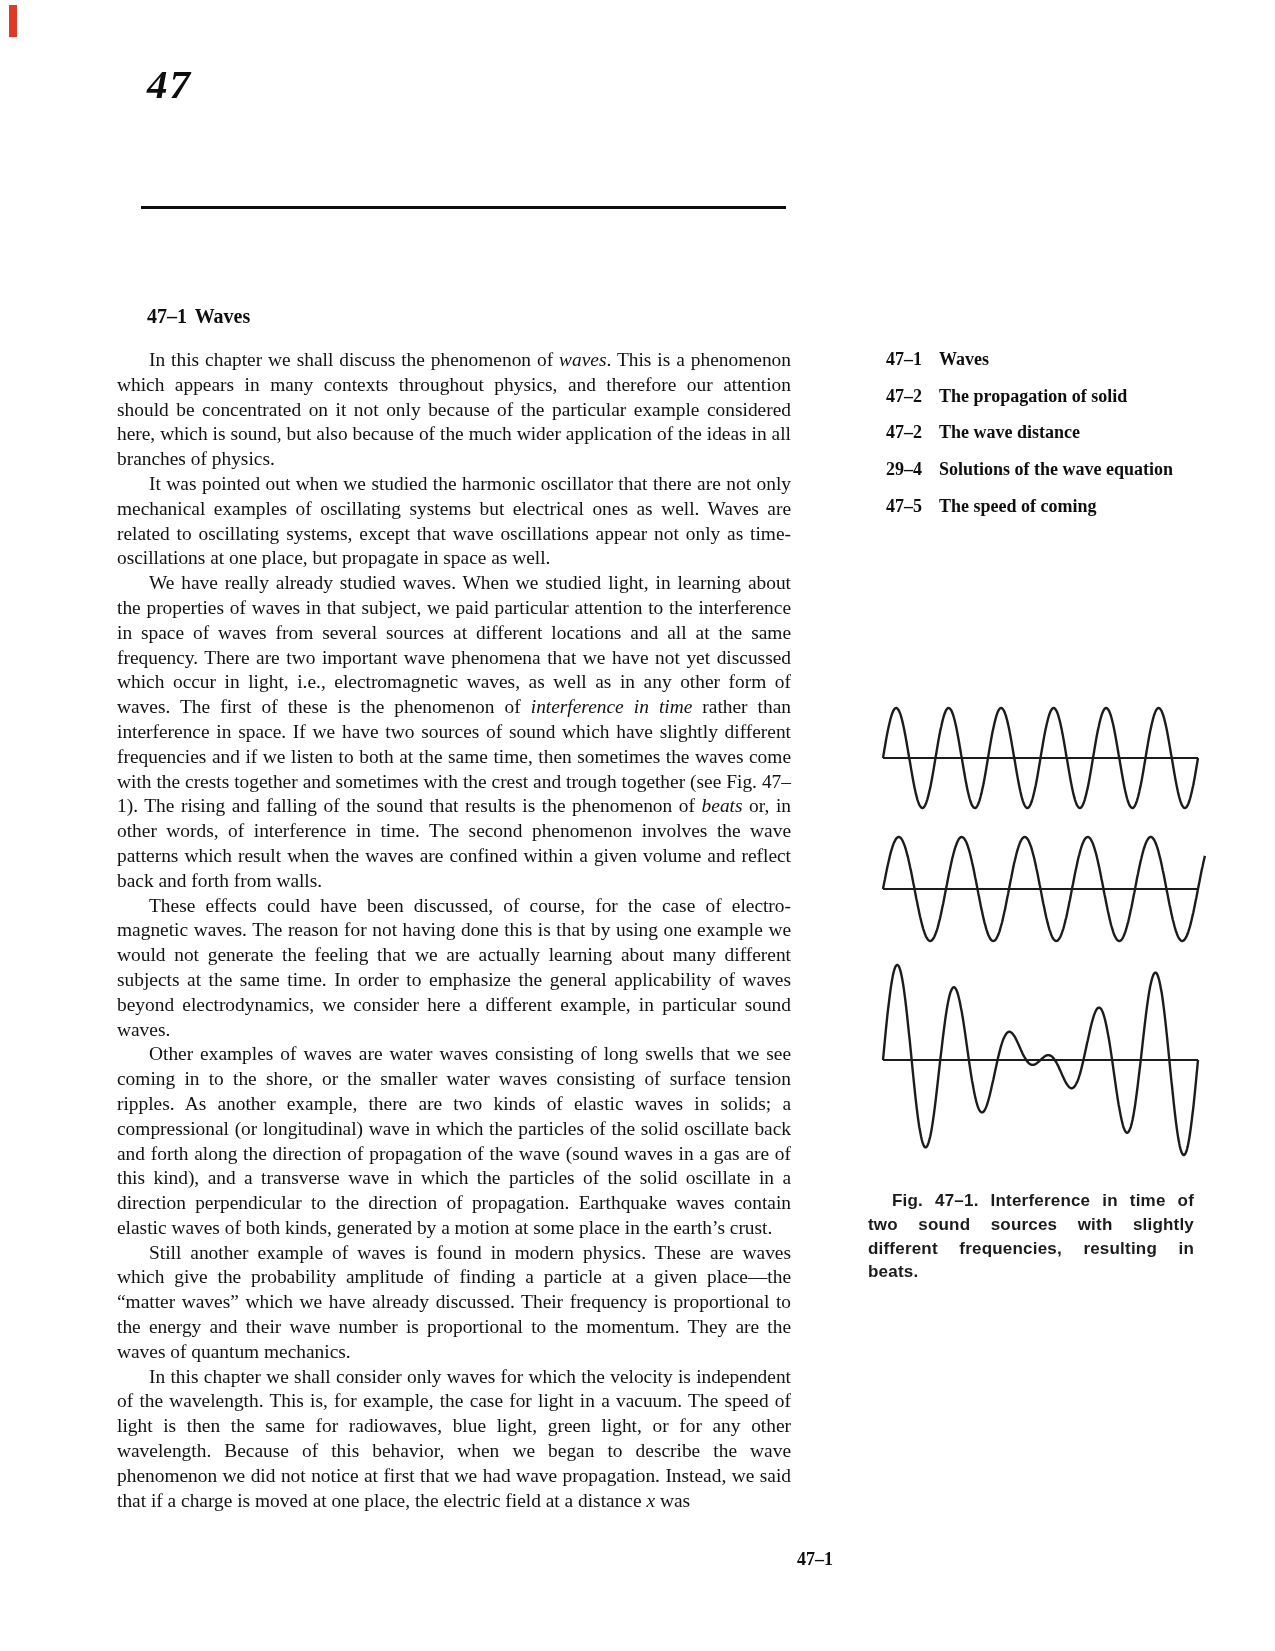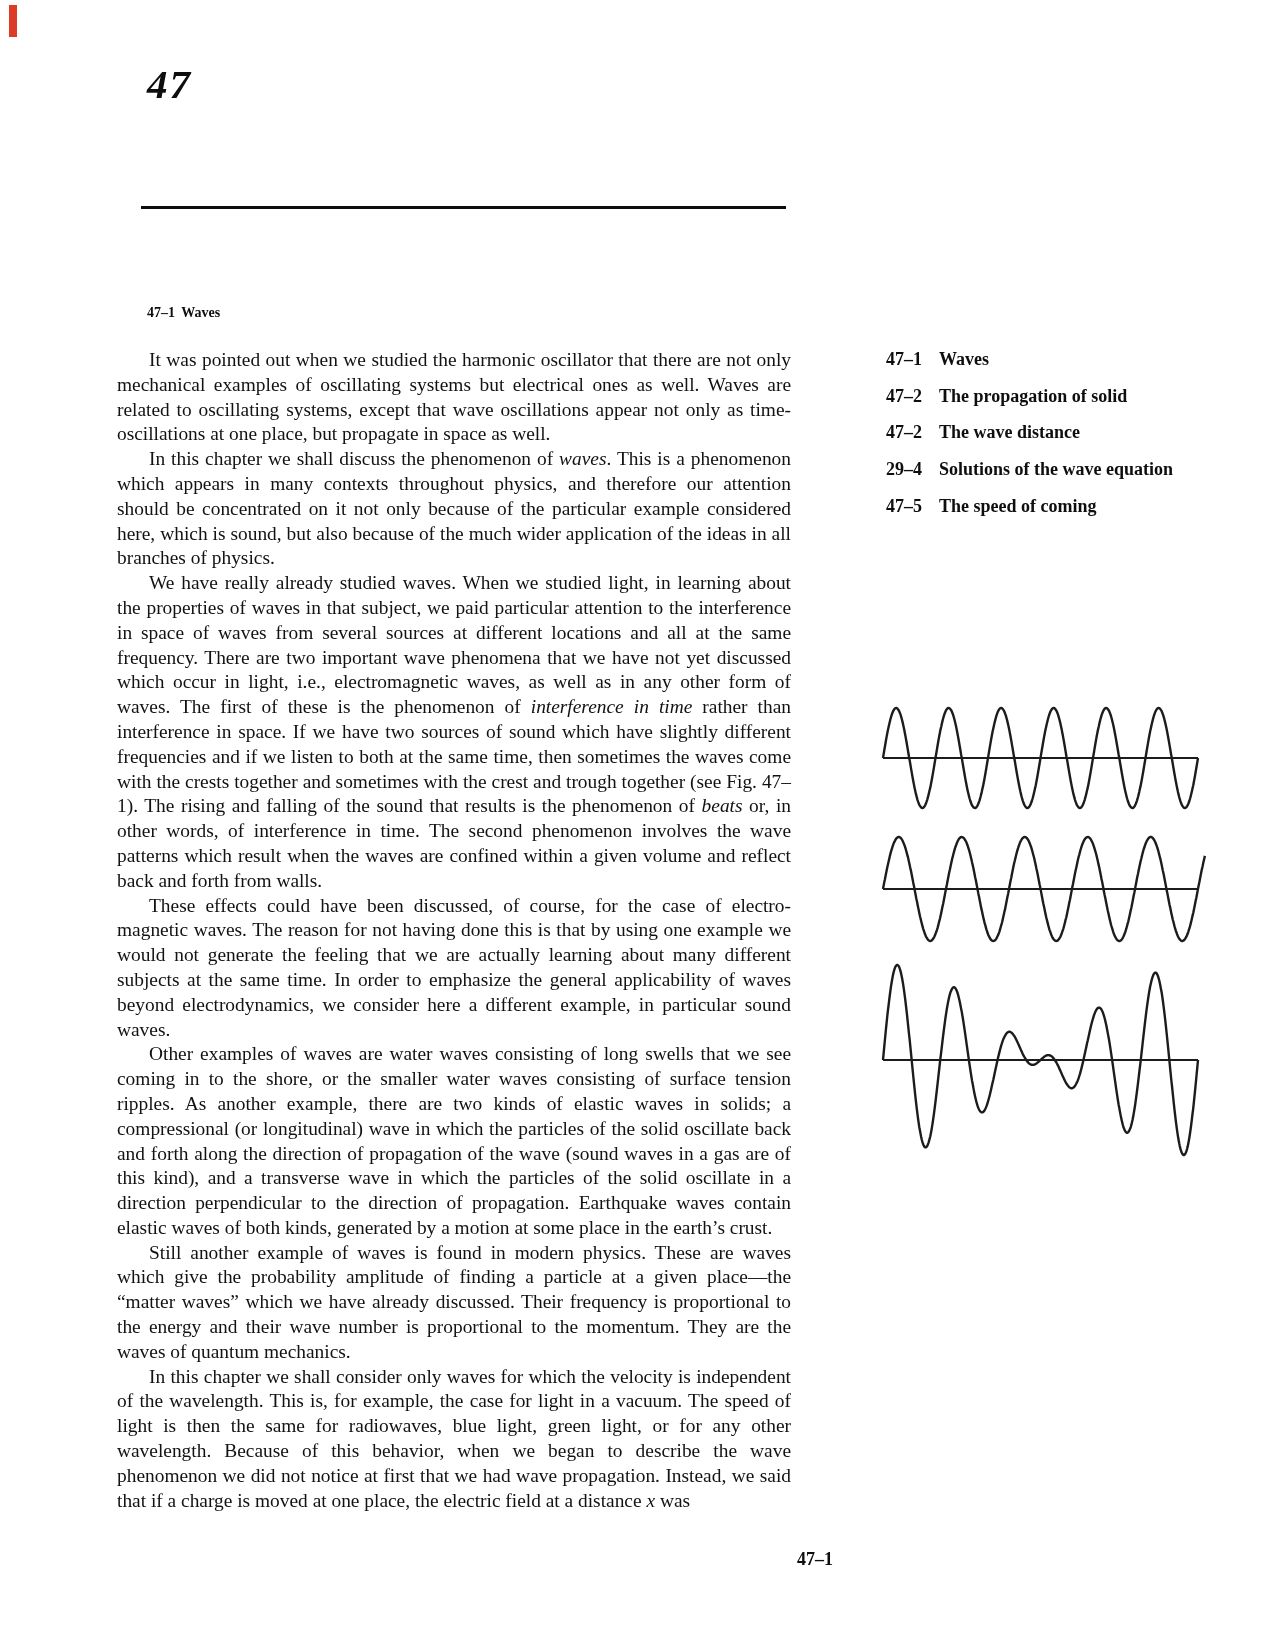--- a/index.html
+++ b/index.html
@@ -13,21 +13,21 @@
   .chapter-num{
     position:absolute;left:147px;top:60px;font-size:41px;font-weight:bold;font-style:italic;
     letter-spacing:2px;color:#0e0e0e;
   }
   .chapter-title{
     position:absolute;left:147px;top:150px;font-size:31px;font-weight:bold;font-style:italic;
     letter-spacing:1px;word-spacing:7px;white-space:pre;color:#0e0e0e;
   }
   .title-rule{position:absolute;left:141px;top:206px;width:645px;height:3px;background:#0d0d0d;}
   .section-heading{
-    position:absolute;left:147px;top:305px;font-size:14px;font-weight:bold;color:#0e0e0e;
+    position:absolute;left:147px;top:305px;font-size:20px;font-weight:bold;color:#0e0e0e;
     word-spacing:3px;
   }
   .body-text{
     position:absolute;left:117px;top:348px;width:674px;
     font-size:19.4px;line-height:24.8px;text-align:justify;color:#121212;
     hyphens:auto;-webkit-hyphens:auto;
   }
   .body-text p{margin:0;text-indent:32px;}
   .toc{position:absolute;left:886px;top:347px;width:330px;}
   .toc-row{display:flex;font-weight:bold;font-size:18px;line-height:24.2px;margin-bottom:12.5px;color:#0e0e0e;}
@@ -49,22 +49,22 @@
   <div class="red-mark"></div>
 
   <div class="chapter-num">47</div>
 
 
   <div class="title-rule"></div>
 
   <div class="section-heading">47–1 Waves</div>
 
   <div class="body-text" id="body-text">
+      <p><span>In this chapter we shall discuss the phenomenon of </span><i>waves</i><span>. This is a phenom­enon which appears in many contexts throughout physics, and therefore our attention should be concentrated on it not only because of the particular example considered here, which is sound, but also because of the much wider application of the ideas in all branches of physics.</span></p>
       <p><span>It was pointed out when we studied the harmonic oscillator that there are not only mechanical examples of oscillating systems but electrical ones as well. Waves are related to oscillating systems, except that wave oscillations appear not only as time-oscillations at one place, but propagate in space as well.</span></p>
-      <p><span>In this chapter we shall discuss the phenomenon of </span><i>waves</i><span>. This is a phenom­enon which appears in many contexts throughout physics, and therefore our attention should be concentrated on it not only because of the particular example considered here, which is sound, but also because of the much wider application of the ideas in all branches of physics.</span></p>
       <p><span>We have really already studied waves. When we studied light, in learning about the properties of waves in that subject, we paid particular attention to the interfer­ence in space of waves from several sources at different locations and all at the same frequency. There are two important wave phenomena that we have not yet discussed which occur in light, i.e., electromagnetic waves, as well as in any other form of waves. The first of these is the phenomenon of </span><i>interference in time</i><span> rather than interference in space. If we have two sources of sound which have slightly different frequencies and if we listen to both at the same time, then sometimes the waves come with the crests together and sometimes with the crest and trough to­gether (see Fig. 47–1). The rising and falling of the sound that results is the phenom­enon of </span><i>beats</i><span> or, in other words, of interference in time. The second phenomenon involves the wave patterns which result when the waves are confined within a given volume and reflect back and forth from walls.</span></p>
       <p><span>These effects could have been discussed, of course, for the case of electro­magnetic waves. The reason for not having done this is that by using one example we would not generate the feeling that we are actually learning about many differ­ent subjects at the same time. In order to emphasize the general applicability of waves beyond electrodynamics, we consider here a different example, in particular sound waves.</span></p>
       <p><span>Other examples of waves are water waves consisting of long swells that we see coming in to the shore, or the smaller water waves consisting of surface tension ripples. As another example, there are two kinds of elastic waves in solids; a compressional (or longitudinal) wave in which the particles of the solid oscillate back and forth along the direction of propagation of the wave (sound waves in a gas are of this kind), and a transverse wave in which the particles of the solid os­cillate in a direction perpendicular to the direction of propagation. Earthquake waves contain elastic waves of both kinds, generated by a motion at some place in the earth’s crust.</span></p>
       <p><span>Still another example of waves is found in modern physics. These are waves which give the probability amplitude of finding a particle at a given place—the “matter waves” which we have already discussed. Their frequency is proportional to the energy and their wave number is proportional to the momentum. They are the waves of quantum mechanics.</span></p>
       <p><span>In this chapter we shall consider only waves for which the velocity is independ­ent of the wavelength. This is, for example, the case for light in a vacuum. The speed of light is then the same for radiowaves, blue light, green light, or for any other wavelength. Because of this behavior, when we began to describe the wave phenomenon we did not notice at first that we had wave propagation. Instead, we said that if a charge is moved at one place, the electric field at a distance </span><i>x</i><span> was</span></p>
     </div>
 
   <div class="toc">
     <div class="toc-row">
       <span class="toc-num">47–1</span>
@@ -90,16 +90,17 @@
 
   <svg id="fig" class="figure-svg" width="380" height="540" viewBox="0 0 380 540">
       <line x1="23" x2="338" y1="118" y2="118" stroke="#1c1c1c" stroke-width="2.2"></line>
       <path d="M23.0 118.0L23.6 114.4L24.2 110.8L24.8 107.2L25.4 103.7L26.0 100.3L26.6 96.9L27.2 93.7L27.8 90.6L28.5 87.6L29.1 84.8L29.7 82.2L30.3 79.8L30.9 77.5L31.5 75.5L32.1 73.7L32.7 72.2L33.3 70.8L33.9 69.8L34.5 68.9L35.1 68.4L35.7 68.1L36.3 68.0L36.9 68.2L37.5 68.7L38.1 69.5L38.8 70.4L39.4 71.7L40.0 73.2L40.6 74.9L41.2 76.9L41.8 79.0L42.4 81.4L43.0 83.9L43.6 86.7L44.2 89.6L44.8 92.7L45.4 95.8L46.0 99.1L46.6 102.5L47.2 106.0L47.8 109.6L48.4 113.2L49.0 116.8L49.7 120.4L50.3 124.0L50.9 127.6L51.5 131.1L52.1 134.6L52.7 138.0L53.3 141.2L53.9 144.4L54.5 147.4L55.1 150.2L55.7 152.9L56.3 155.4L56.9 157.7L57.5 159.8L58.1 161.7L58.7 163.3L59.3 164.8L60.0 165.9L60.6 166.8L61.2 167.5L61.8 167.9L62.4 168.0L63.0 167.9L63.6 167.5L64.2 166.8L64.8 165.9L65.4 164.8L66.0 163.3L66.6 161.7L67.2 159.8L67.8 157.7L68.4 155.4L69.0 152.9L69.6 150.2L70.3 147.4L70.9 144.4L71.5 141.2L72.1 138.0L72.7 134.6L73.3 131.1L73.9 127.6L74.5 124.0L75.1 120.4L75.7 116.8L76.3 113.2L76.9 109.6L77.5 106.0L78.1 102.5L78.7 99.1L79.3 95.8L79.9 92.7L80.5 89.6L81.2 86.7L81.8 83.9L82.4 81.4L83.0 79.0L83.6 76.9L84.2 74.9L84.8 73.2L85.4 71.7L86.0 70.4L86.6 69.5L87.2 68.7L87.8 68.2L88.4 68.0L89.0 68.1L89.6 68.4L90.2 68.9L90.8 69.8L91.5 70.8L92.1 72.2L92.7 73.7L93.3 75.5L93.9 77.5L94.5 79.8L95.1 82.2L95.7 84.8L96.3 87.6L96.9 90.6L97.5 93.7L98.1 96.9L98.7 100.3L99.3 103.7L99.9 107.2L100.5 110.8L101.1 114.4L101.8 118.0L102.4 121.6L103.0 125.2L103.6 128.8L104.2 132.3L104.8 135.7L105.4 139.1L106.0 142.3L106.6 145.4L107.2 148.4L107.8 151.2L108.4 153.8L109.0 156.2L109.6 158.5L110.2 160.5L110.8 162.3L111.4 163.8L112.0 165.2L112.7 166.2L113.3 167.1L113.9 167.6L114.5 167.9L115.1 168.0L115.7 167.8L116.3 167.3L116.9 166.5L117.5 165.6L118.1 164.3L118.7 162.8L119.3 161.1L119.9 159.1L120.5 157.0L121.1 154.6L121.7 152.1L122.3 149.3L123.0 146.4L123.6 143.3L124.2 140.2L124.8 136.9L125.4 133.5L126.0 130.0L126.6 126.4L127.2 122.8L127.8 119.2L128.4 115.6L129.0 112.0L129.6 108.4L130.2 104.9L130.8 101.4L131.4 98.0L132.0 94.8L132.6 91.6L133.3 88.6L133.9 85.8L134.5 83.1L135.1 80.6L135.7 78.3L136.3 76.2L136.9 74.3L137.5 72.7L138.1 71.2L138.7 70.1L139.3 69.2L139.9 68.5L140.5 68.1L141.1 68.0L141.7 68.1L142.3 68.5L142.9 69.2L143.5 70.1L144.2 71.2L144.8 72.7L145.4 74.3L146.0 76.2L146.6 78.3L147.2 80.6L147.8 83.1L148.4 85.8L149.0 88.6L149.6 91.6L150.2 94.8L150.8 98.0L151.4 101.4L152.0 104.9L152.6 108.4L153.2 112.0L153.8 115.6L154.5 119.2L155.1 122.8L155.7 126.4L156.3 130.0L156.9 133.5L157.5 136.9L158.1 140.2L158.7 143.3L159.3 146.4L159.9 149.3L160.5 152.1L161.1 154.6L161.7 157.0L162.3 159.1L162.9 161.1L163.5 162.8L164.1 164.3L164.8 165.6L165.4 166.5L166.0 167.3L166.6 167.8L167.2 168.0L167.8 167.9L168.4 167.6L169.0 167.1L169.6 166.2L170.2 165.2L170.8 163.8L171.4 162.3L172.0 160.5L172.6 158.5L173.2 156.2L173.8 153.8L174.4 151.2L175.0 148.4L175.7 145.4L176.3 142.3L176.9 139.1L177.5 135.7L178.1 132.3L178.7 128.8L179.3 125.2L179.9 121.6L180.5 118.0L181.1 114.4L181.7 110.8L182.3 107.2L182.9 103.7L183.5 100.3L184.1 96.9L184.7 93.7L185.3 90.6L186.0 87.6L186.6 84.8L187.2 82.2L187.8 79.8L188.4 77.5L189.0 75.5L189.6 73.7L190.2 72.2L190.8 70.8L191.4 69.8L192.0 68.9L192.6 68.4L193.2 68.1L193.8 68.0L194.4 68.2L195.0 68.7L195.6 69.5L196.3 70.4L196.9 71.7L197.5 73.2L198.1 74.9L198.7 76.9L199.3 79.0L199.9 81.4L200.5 83.9L201.1 86.7L201.7 89.6L202.3 92.7L202.9 95.8L203.5 99.1L204.1 102.5L204.7 106.0L205.3 109.6L205.9 113.2L206.5 116.8L207.2 120.4L207.8 124.0L208.4 127.6L209.0 131.1L209.6 134.6L210.2 138.0L210.8 141.2L211.4 144.4L212.0 147.4L212.6 150.2L213.2 152.9L213.8 155.4L214.4 157.7L215.0 159.8L215.6 161.7L216.2 163.3L216.8 164.8L217.5 165.9L218.1 166.8L218.7 167.5L219.3 167.9L219.9 168.0L220.5 167.9L221.1 167.5L221.7 166.8L222.3 165.9L222.9 164.8L223.5 163.3L224.1 161.7L224.7 159.8L225.3 157.7L225.9 155.4L226.5 152.9L227.1 150.2L227.8 147.4L228.4 144.4L229.0 141.2L229.6 138.0L230.2 134.6L230.8 131.1L231.4 127.6L232.0 124.0L232.6 120.4L233.2 116.8L233.8 113.2L234.4 109.6L235.0 106.0L235.6 102.5L236.2 99.1L236.8 95.8L237.4 92.7L238.0 89.6L238.7 86.7L239.3 83.9L239.9 81.4L240.5 79.0L241.1 76.9L241.7 74.9L242.3 73.2L242.9 71.7L243.5 70.4L244.1 69.5L244.7 68.7L245.3 68.2L245.9 68.0L246.5 68.1L247.1 68.4L247.7 68.9L248.3 69.8L249.0 70.8L249.6 72.2L250.2 73.7L250.8 75.5L251.4 77.5L252.0 79.8L252.6 82.2L253.2 84.8L253.8 87.6L254.4 90.6L255.0 93.7L255.6 96.9L256.2 100.3L256.8 103.7L257.4 107.2L258.0 110.8L258.6 114.4L259.3 118.0L259.9 121.6L260.5 125.2L261.1 128.8L261.7 132.3L262.3 135.7L262.9 139.1L263.5 142.3L264.1 145.4L264.7 148.4L265.3 151.2L265.9 153.8L266.5 156.2L267.1 158.5L267.7 160.5L268.3 162.3L268.9 163.8L269.5 165.2L270.2 166.2L270.8 167.1L271.4 167.6L272.0 167.9L272.6 168.0L273.2 167.8L273.8 167.3L274.4 166.5L275.0 165.6L275.6 164.3L276.2 162.8L276.8 161.1L277.4 159.1L278.0 157.0L278.6 154.6L279.2 152.1L279.8 149.3L280.5 146.4L281.1 143.3L281.7 140.2L282.3 136.9L282.9 133.5L283.5 130.0L284.1 126.4L284.7 122.8L285.3 119.2L285.9 115.6L286.5 112.0L287.1 108.4L287.7 104.9L288.3 101.4L288.9 98.0L289.5 94.8L290.1 91.6L290.8 88.6L291.4 85.8L292.0 83.1L292.6 80.6L293.2 78.3L293.8 76.2L294.4 74.3L295.0 72.7L295.6 71.2L296.2 70.1L296.8 69.2L297.4 68.5L298.0 68.1L298.6 68.0L299.2 68.1L299.8 68.5L300.4 69.2L301.0 70.1L301.7 71.2L302.3 72.7L302.9 74.3L303.5 76.2L304.1 78.3L304.7 80.6L305.3 83.1L305.9 85.8L306.5 88.6L307.1 91.6L307.7 94.8L308.3 98.0L308.9 101.4L309.5 104.9L310.1 108.4L310.7 112.0L311.3 115.6L312.0 119.2L312.6 122.8L313.2 126.4L313.8 130.0L314.4 133.5L315.0 136.9L315.6 140.2L316.2 143.3L316.8 146.4L317.4 149.3L318.0 152.1L318.6 154.6L319.2 157.0L319.8 159.1L320.4 161.1L321.0 162.8L321.6 164.3L322.3 165.6L322.9 166.5L323.5 167.3L324.1 167.8L324.7 168.0L325.3 167.9L325.9 167.6L326.5 167.1L327.1 166.2L327.7 165.2L328.3 163.8L328.9 162.3L329.5 160.5L330.1 158.5L330.7 156.2L331.3 153.8L331.9 151.2L332.5 148.4L333.2 145.4L333.8 142.3L334.4 139.1L335.0 135.7L335.6 132.3L336.2 128.8L336.8 125.2L337.4 121.6L338.0 118.0" fill="none" stroke="#1c1c1c" stroke-width="2.4" stroke-linejoin="round"></path>
       <line x1="23" x2="338" y1="249" y2="249" stroke="#1c1c1c" stroke-width="2.2"></line>
       <path d="M23.0 249.0L23.6 245.8L24.2 242.6L24.9 239.4L25.5 236.3L26.1 233.2L26.7 230.2L27.3 227.2L28.0 224.3L28.6 221.6L29.2 218.9L29.8 216.3L30.4 213.9L31.0 211.6L31.7 209.4L32.3 207.4L32.9 205.6L33.5 203.9L34.1 202.4L34.8 201.1L35.4 199.9L36.0 198.9L36.6 198.2L37.2 197.6L37.9 197.2L38.5 197.0L39.1 197.0L39.7 197.2L40.3 197.6L41.0 198.3L41.6 199.0L42.2 200.0L42.8 201.2L43.4 202.6L44.0 204.1L44.7 205.8L45.3 207.7L45.9 209.7L46.5 211.9L47.1 214.2L47.8 216.6L48.4 219.2L49.0 221.9L49.6 224.7L50.2 227.6L50.9 230.5L51.5 233.6L52.1 236.7L52.7 239.8L53.3 243.0L54.0 246.2L54.6 249.4L55.2 252.6L55.8 255.8L56.4 259.0L57.1 262.1L57.7 265.2L58.3 268.2L58.9 271.1L59.5 274.0L60.1 276.8L60.8 279.4L61.4 282.0L62.0 284.4L62.6 286.7L63.2 288.8L63.9 290.8L64.5 292.6L65.1 294.3L65.7 295.8L66.3 297.1L67.0 298.2L67.6 299.2L68.2 299.9L68.8 300.5L69.4 300.8L70.1 301.0L70.7 301.0L71.3 300.7L71.9 300.3L72.5 299.7L73.1 298.8L73.8 297.8L74.4 296.6L75.0 295.3L75.6 293.7L76.2 292.0L76.9 290.1L77.5 288.1L78.1 285.9L78.7 283.5L79.3 281.1L80.0 278.5L80.6 275.8L81.2 273.0L81.8 270.1L82.4 267.1L83.1 264.1L83.7 261.0L84.3 257.8L84.9 254.6L85.5 251.4L86.1 248.2L86.8 245.0L87.4 241.8L88.0 238.7L88.6 235.5L89.2 232.5L89.9 229.5L90.5 226.5L91.1 223.7L91.7 220.9L92.3 218.3L93.0 215.7L93.6 213.3L94.2 211.1L94.8 208.9L95.4 207.0L96.1 205.2L96.7 203.5L97.3 202.1L97.9 200.8L98.5 199.7L99.1 198.7L99.8 198.0L100.4 197.5L101.0 197.1L101.6 197.0L102.2 197.1L102.9 197.3L103.5 197.8L104.1 198.4L104.7 199.3L105.3 200.3L106.0 201.5L106.6 202.9L107.2 204.5L107.8 206.2L108.4 208.1L109.1 210.2L109.7 212.4L110.3 214.8L110.9 217.2L111.5 219.8L112.1 222.6L112.8 225.4L113.4 228.3L114.0 231.2L114.6 234.3L115.2 237.4L115.9 240.6L116.5 243.7L117.1 246.9L117.7 250.1L118.3 253.4L119.0 256.5L119.6 259.7L120.2 262.8L120.8 265.9L121.4 268.9L122.1 271.8L122.7 274.7L123.3 277.4L123.9 280.0L124.5 282.6L125.2 284.9L125.8 287.2L126.4 289.3L127.0 291.2L127.6 293.0L128.2 294.7L128.9 296.1L129.5 297.4L130.1 298.5L130.7 299.4L131.3 300.1L132.0 300.6L132.6 300.9L133.2 301.0L133.8 300.9L134.4 300.6L135.1 300.2L135.7 299.5L136.3 298.6L136.9 297.6L137.5 296.3L138.2 294.9L138.8 293.3L139.4 291.6L140.0 289.6L140.6 287.5L141.2 285.3L141.9 283.0L142.5 280.5L143.1 277.8L143.7 275.1L144.3 272.3L145.0 269.4L145.6 266.4L146.2 263.3L146.8 260.2L147.4 257.1L148.1 253.9L148.7 250.7L149.3 247.5L149.9 244.3L150.5 241.1L151.2 237.9L151.8 234.8L152.4 231.7L153.0 228.8L153.6 225.8L154.2 223.0L154.9 220.3L155.5 217.7L156.1 215.2L156.7 212.8L157.3 210.6L158.0 208.5L158.6 206.5L159.2 204.8L159.8 203.2L160.4 201.7L161.1 200.5L161.7 199.4L162.3 198.5L162.9 197.9L163.5 197.4L164.2 197.1L164.8 197.0L165.4 197.1L166.0 197.4L166.6 197.9L167.2 198.6L167.9 199.5L168.5 200.6L169.1 201.8L169.7 203.3L170.3 204.9L171.0 206.7L171.6 208.6L172.2 210.7L172.8 213.0L173.4 215.3L174.1 217.8L174.7 220.5L175.3 223.2L175.9 226.0L176.5 229.0L177.2 232.0L177.8 235.0L178.4 238.2L179.0 241.3L179.6 244.5L180.3 247.7L180.9 250.9L181.5 254.1L182.1 257.3L182.7 260.5L183.3 263.6L184.0 266.6L184.6 269.6L185.2 272.5L185.8 275.3L186.4 278.0L187.1 280.6L187.7 283.1L188.3 285.5L188.9 287.7L189.5 289.8L190.2 291.7L190.8 293.4L191.4 295.0L192.0 296.4L192.6 297.7L193.3 298.7L193.9 299.5L194.5 300.2L195.1 300.7L195.7 300.9L196.3 301.0L197.0 300.9L197.6 300.5L198.2 300.0L198.8 299.3L199.4 298.4L200.1 297.3L200.7 296.0L201.3 294.5L201.9 292.9L202.5 291.1L203.2 289.1L203.8 287.0L204.4 284.8L205.0 282.4L205.6 279.8L206.3 277.2L206.9 274.5L207.5 271.6L208.1 268.7L208.7 265.7L209.3 262.6L210.0 259.5L210.6 256.3L211.2 253.1L211.8 249.9L212.4 246.7L213.1 243.5L213.7 240.3L214.3 237.2L214.9 234.1L215.5 231.0L216.2 228.0L216.8 225.2L217.4 222.3L218.0 219.6L218.6 217.0L219.3 214.6L219.9 212.2L220.5 210.0L221.1 208.0L221.7 206.1L222.3 204.4L223.0 202.8L223.6 201.4L224.2 200.2L224.8 199.2L225.4 198.4L226.1 197.7L226.7 197.3L227.3 197.1L227.9 197.0L228.5 197.2L229.2 197.5L229.8 198.1L230.4 198.8L231.0 199.7L231.6 200.9L232.3 202.2L232.9 203.6L233.5 205.3L234.1 207.1L234.7 209.1L235.3 211.2L236.0 213.5L236.6 215.9L237.2 218.5L237.8 221.1L238.4 223.9L239.1 226.7L239.7 229.7L240.3 232.7L240.9 235.8L241.5 238.9L242.2 242.1L242.8 245.3L243.4 248.5L244.0 251.7L244.6 254.9L245.3 258.1L245.9 261.2L246.5 264.3L247.1 267.3L247.7 270.3L248.4 273.2L249.0 276.0L249.6 278.7L250.2 281.3L250.8 283.7L251.4 286.0L252.1 288.2L252.7 290.2L253.3 292.1L253.9 293.8L254.5 295.4L255.2 296.7L255.8 297.9L256.4 298.9L257.0 299.7L257.6 300.3L258.3 300.7L258.9 301.0L259.5 301.0L260.1 300.8L260.7 300.4L261.4 299.9L262.0 299.1L262.6 298.1L263.2 297.0L263.8 295.7L264.4 294.2L265.1 292.5L265.7 290.7L266.3 288.7L266.9 286.5L267.5 284.2L268.2 281.8L268.8 279.2L269.4 276.6L270.0 273.8L270.6 270.9L271.3 268.0L271.9 264.9L272.5 261.9L273.1 258.7L273.7 255.5L274.4 252.4L275.0 249.1L275.6 245.9L276.2 242.7L276.8 239.6L277.4 236.4L278.1 233.3L278.7 230.3L279.3 227.3L279.9 224.5L280.5 221.7L281.2 219.0L281.8 216.4L282.4 214.0L283.0 211.7L283.6 209.5L284.3 207.5L284.9 205.7L285.5 204.0L286.1 202.5L286.7 201.1L287.4 200.0L288.0 199.0L288.6 198.2L289.2 197.6L289.8 197.2L290.4 197.0L291.1 197.0L291.7 197.2L292.3 197.6L292.9 198.2L293.5 199.0L294.2 200.0L294.8 201.2L295.4 202.5L296.0 204.0L296.6 205.7L297.3 207.6L297.9 209.6L298.5 211.8L299.1 214.1L299.7 216.5L300.4 219.1L301.0 221.8L301.6 224.6L302.2 227.4L302.8 230.4L303.5 233.4L304.1 236.5L304.7 239.7L305.3 242.8L305.9 246.0L306.5 249.2L307.2 252.4L307.8 255.6L308.4 258.8L309.0 261.9L309.6 265.0L310.3 268.0L310.9 271.0L311.5 273.9L312.1 276.6L312.7 279.3L313.4 281.8L314.0 284.3L314.6 286.6L315.2 288.7L315.8 290.7L316.5 292.5L317.1 294.2L317.7 295.7L318.3 297.0L318.9 298.2L319.5 299.1L320.2 299.9L320.8 300.4L321.4 300.8L322.0 301.0L322.6 301.0L323.3 300.7L323.9 300.3L324.5 299.7L325.1 298.9L325.7 297.9L326.4 296.7L327.0 295.3L327.6 293.8L328.2 292.1L328.8 290.2L329.5 288.2L330.1 286.0L330.7 283.6L331.3 281.2L331.9 278.6L332.5 275.9L333.2 273.1L333.8 270.2L334.4 267.2L335.0 264.2L335.6 261.1L336.3 258.0L336.9 254.8L337.5 251.6L338.1 248.4L338.7 245.2L339.4 242.0L340.0 238.8L340.6 235.7L341.2 232.6L341.8 229.6L342.5 226.7L343.1 223.8L343.7 221.0L344.3 218.4L344.9 215.9" fill="none" stroke="#1c1c1c" stroke-width="2.4" stroke-linejoin="round"></path>
       <line x1="23" x2="338" y1="420" y2="420" stroke="#1c1c1c" stroke-width="2.2"></line>
       <path d="M23.0 420.0L23.6 413.6L24.2 407.3L24.8 401.0L25.4 394.8L26.0 388.7L26.6 382.8L27.2 377.0L27.8 371.4L28.5 366.0L29.1 360.9L29.7 356.0L30.3 351.5L30.9 347.2L31.5 343.3L32.1 339.7L32.7 336.5L33.3 333.6L33.9 331.2L34.5 329.1L35.1 327.5L35.7 326.2L36.3 325.4L36.9 325.0L37.5 325.0L38.1 325.5L38.8 326.3L39.4 327.6L40.0 329.3L40.6 331.4L41.2 333.9L41.8 336.7L42.4 340.0L43.0 343.5L43.6 347.4L44.2 351.7L44.8 356.2L45.4 360.9L46.0 366.0L46.6 371.2L47.2 376.7L47.8 382.3L48.4 388.1L49.0 394.0L49.7 400.0L50.3 406.1L50.9 412.2L51.5 418.3L52.1 424.4L52.7 430.5L53.3 436.5L53.9 442.4L54.5 448.2L55.1 453.9L55.7 459.3L56.3 464.6L56.9 469.6L57.5 474.4L58.1 479.0L58.7 483.2L59.3 487.2L60.0 490.8L60.6 494.1L61.2 497.1L61.8 499.7L62.4 501.9L63.0 503.8L63.6 505.3L64.2 506.4L64.8 507.1L65.4 507.4L66.0 507.3L66.6 506.8L67.2 506.0L67.8 504.7L68.4 503.1L69.0 501.2L69.6 498.9L70.3 496.2L70.9 493.2L71.5 490.0L72.1 486.4L72.7 482.5L73.3 478.4L73.9 474.1L74.5 469.6L75.1 464.8L75.7 459.9L76.3 454.9L76.9 449.7L77.5 444.4L78.1 439.1L78.7 433.7L79.3 428.3L79.9 422.9L80.5 417.6L81.2 412.2L81.8 407.0L82.4 401.9L83.0 396.9L83.6 392.0L84.2 387.3L84.8 382.8L85.4 378.4L86.0 374.3L86.6 370.5L87.2 366.9L87.8 363.6L88.4 360.5L89.0 357.8L89.6 355.3L90.2 353.2L90.8 351.4L91.5 349.9L92.1 348.7L92.7 347.9L93.3 347.4L93.9 347.2L94.5 347.4L95.1 347.9L95.7 348.7L96.3 349.8L96.9 351.2L97.5 352.9L98.1 354.9L98.7 357.2L99.3 359.7L99.9 362.4L100.5 365.4L101.1 368.6L101.8 372.0L102.4 375.6L103.0 379.3L103.6 383.1L104.2 387.1L104.8 391.2L105.4 395.3L106.0 399.6L106.6 403.8L107.2 408.1L107.8 412.3L108.4 416.6L109.0 420.8L109.6 424.9L110.2 428.9L110.8 432.9L111.4 436.7L112.0 440.4L112.7 444.0L113.3 447.4L113.9 450.6L114.5 453.7L115.1 456.5L115.7 459.1L116.3 461.5L116.9 463.7L117.5 465.7L118.1 467.4L118.7 468.8L119.3 470.0L119.9 471.0L120.5 471.7L121.1 472.2L121.7 472.4L122.3 472.4L123.0 472.1L123.6 471.6L124.2 470.9L124.8 469.9L125.4 468.8L126.0 467.4L126.6 465.9L127.2 464.1L127.8 462.2L128.4 460.2L129.0 458.0L129.6 455.7L130.2 453.2L130.8 450.7L131.4 448.0L132.0 445.3L132.6 442.6L133.3 439.8L133.9 437.0L134.5 434.1L135.1 431.3L135.7 428.5L136.3 425.7L136.9 422.9L137.5 420.2L138.1 417.6L138.7 415.1L139.3 412.6L139.9 410.3L140.5 408.1L141.1 405.9L141.7 404.0L142.3 402.1L142.9 400.4L143.5 398.8L144.2 397.4L144.8 396.2L145.4 395.1L146.0 394.1L146.6 393.3L147.2 392.7L147.8 392.3L148.4 391.9L149.0 391.8L149.6 391.8L150.2 391.9L150.8 392.2L151.4 392.6L152.0 393.1L152.6 393.8L153.2 394.5L153.8 395.4L154.5 396.3L155.1 397.4L155.7 398.5L156.3 399.7L156.9 400.9L157.5 402.2L158.1 403.5L158.7 404.8L159.3 406.2L159.9 407.6L160.5 408.9L161.1 410.3L161.7 411.6L162.3 412.9L162.9 414.2L163.5 415.4L164.1 416.5L164.8 417.7L165.4 418.7L166.0 419.7L166.6 420.6L167.2 421.4L167.8 422.1L168.4 422.8L169.0 423.3L169.6 423.8L170.2 424.2L170.8 424.5L171.4 424.7L172.0 424.8L172.6 424.9L173.2 424.9L173.8 424.7L174.4 424.6L175.0 424.3L175.7 424.0L176.3 423.6L176.9 423.2L177.5 422.7L178.1 422.2L178.7 421.7L179.3 421.1L179.9 420.6L180.5 420.0L181.1 419.4L181.7 418.9L182.3 418.3L182.9 417.8L183.5 417.3L184.1 416.8L184.7 416.4L185.3 416.0L186.0 415.7L186.6 415.4L187.2 415.3L187.8 415.1L188.4 415.1L189.0 415.2L189.6 415.3L190.2 415.5L190.8 415.8L191.4 416.2L192.0 416.7L192.6 417.2L193.2 417.9L193.8 418.6L194.4 419.4L195.0 420.3L195.6 421.3L196.3 422.3L196.9 423.5L197.5 424.6L198.1 425.8L198.7 427.1L199.3 428.4L199.9 429.7L200.5 431.1L201.1 432.4L201.7 433.8L202.3 435.2L202.9 436.5L203.5 437.8L204.1 439.1L204.7 440.3L205.3 441.5L205.9 442.6L206.5 443.7L207.2 444.6L207.8 445.5L208.4 446.2L209.0 446.9L209.6 447.4L210.2 447.8L210.8 448.1L211.4 448.2L212.0 448.2L212.6 448.1L213.2 447.7L213.8 447.3L214.4 446.7L215.0 445.9L215.6 444.9L216.2 443.8L216.8 442.6L217.5 441.2L218.1 439.6L218.7 437.9L219.3 436.0L219.9 434.1L220.5 431.9L221.1 429.7L221.7 427.4L222.3 424.9L222.9 422.4L223.5 419.8L224.1 417.1L224.7 414.3L225.3 411.5L225.9 408.7L226.5 405.9L227.1 403.0L227.8 400.2L228.4 397.4L229.0 394.7L229.6 392.0L230.2 389.3L230.8 386.8L231.4 384.3L232.0 382.0L232.6 379.8L233.2 377.8L233.8 375.9L234.4 374.1L235.0 372.6L235.6 371.2L236.2 370.1L236.8 369.1L237.4 368.4L238.0 367.9L238.7 367.6L239.3 367.6L239.9 367.8L240.5 368.3L241.1 369.0L241.7 370.0L242.3 371.2L242.9 372.6L243.5 374.3L244.1 376.3L244.7 378.5L245.3 380.9L245.9 383.5L246.5 386.3L247.1 389.4L247.7 392.6L248.3 396.0L249.0 399.6L249.6 403.3L250.2 407.1L250.8 411.1L251.4 415.1L252.0 419.2L252.6 423.4L253.2 427.7L253.8 431.9L254.4 436.2L255.0 440.4L255.6 444.7L256.2 448.8L256.8 452.9L257.4 456.9L258.0 460.7L258.6 464.4L259.3 468.0L259.9 471.4L260.5 474.6L261.1 477.6L261.7 480.3L262.3 482.8L262.9 485.1L263.5 487.1L264.1 488.8L264.7 490.2L265.3 491.3L265.9 492.1L266.5 492.6L267.1 492.8L267.7 492.6L268.3 492.1L268.9 491.3L269.5 490.1L270.2 488.6L270.8 486.8L271.4 484.7L272.0 482.2L272.6 479.5L273.2 476.4L273.8 473.1L274.4 469.5L275.0 465.7L275.6 461.6L276.2 457.2L276.8 452.7L277.4 448.0L278.0 443.1L278.6 438.1L279.2 433.0L279.8 427.8L280.5 422.4L281.1 417.1L281.7 411.7L282.3 406.3L282.9 400.9L283.5 395.6L284.1 390.3L284.7 385.1L285.3 380.1L285.9 375.2L286.5 370.4L287.1 365.9L287.7 361.6L288.3 357.5L288.9 353.6L289.5 350.0L290.1 346.8L290.8 343.8L291.4 341.1L292.0 338.8L292.6 336.9L293.2 335.3L293.8 334.0L294.4 333.2L295.0 332.7L295.6 332.6L296.2 332.9L296.8 333.6L297.4 334.7L298.0 336.2L298.6 338.1L299.2 340.3L299.8 342.9L300.4 345.9L301.0 349.2L301.7 352.8L302.3 356.8L302.9 361.0L303.5 365.6L304.1 370.4L304.7 375.4L305.3 380.7L305.9 386.1L306.5 391.8L307.1 397.6L307.7 403.5L308.3 409.5L308.9 415.6L309.5 421.7L310.1 427.8L310.7 433.9L311.3 440.0L312.0 446.0L312.6 451.9L313.2 457.7L313.8 463.3L314.4 468.8L315.0 474.0L315.6 479.1L316.2 483.8L316.8 488.3L317.4 492.6L318.0 496.5L318.6 500.0L319.2 503.3L319.8 506.1L320.4 508.6L321.0 510.7L321.6 512.4L322.3 513.7L322.9 514.5L323.5 515.0L324.1 515.0L324.7 514.6L325.3 513.8L325.9 512.5L326.5 510.9L327.1 508.8L327.7 506.4L328.3 503.5L328.9 500.3L329.5 496.7L330.1 492.8L330.7 488.5L331.3 484.0L331.9 479.1L332.5 474.0L333.2 468.6L333.8 463.0L334.4 457.2L335.0 451.3L335.6 445.2L336.2 439.0L336.8 432.7L337.4 426.4L338.0 420.0" fill="none" stroke="#1c1c1c" stroke-width="2.4" stroke-linejoin="round"></path>
     </svg>
 
+  <div class="fig-caption">Fig. 47–1.  Interference in time of two sound sources with slightly different frequencies, resulting in beats.</div>
 
   <div class="page-num">47–1</div>
 
 </div>
 
 </body></html>

